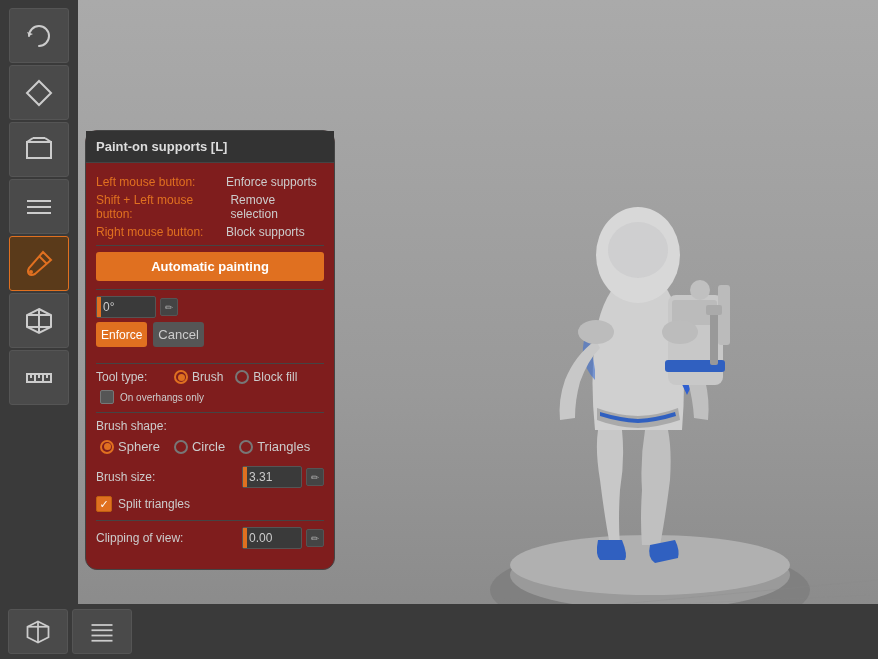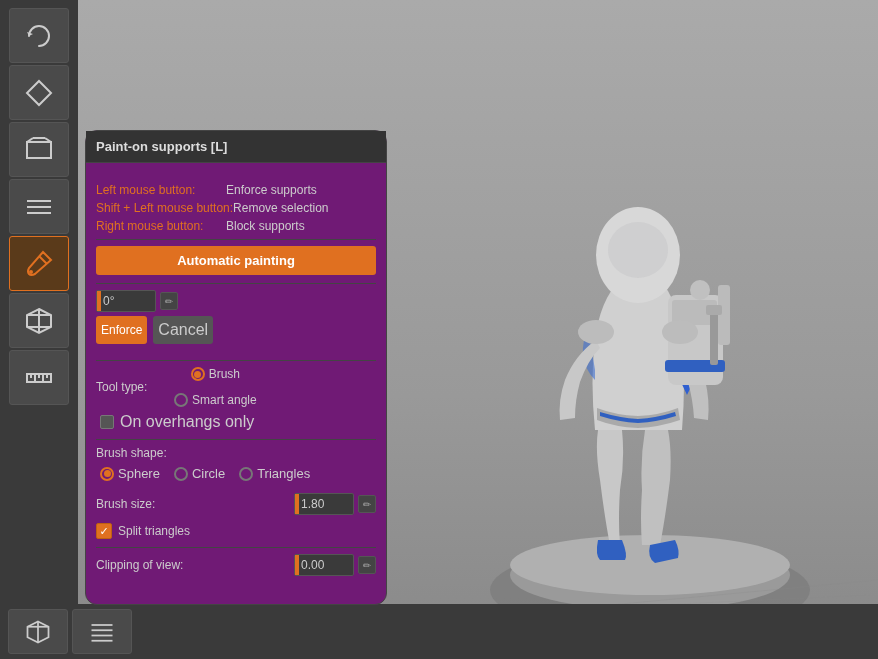--- a/index.html
+++ b/index.html
@@ -85,39 +85,39 @@
       cursor: pointer;
       color: #ccc;
       font-size: 18px;
     }
 
     
     .panel {
       position: absolute;
       top: 130px;
       left: 85px;
-      width: 302px;
-      background: #701a75;
+      width: 250px;
+      background: #7f1d1d;
       border: 1px solid #444;
       border-radius: 12px;
       z-index: 20;
       color: #ccc;
     }
 
     .panel-title {
       background: #333;
       padding: 8px 10px;
       font-size: 13px;
       font-weight: bold;
       color: #ddd;
       border-bottom: 1px solid #444;
     }
 
     .panel-body {
-      padding: 20px 10px;
+      padding: 12px 10px;
     }
 
     .info-row {
       display: flex;
       margin-bottom: 4px;
       font-size: 12px;
     }
     .info-label {
       color: #e07020;
       min-width: 130px;
@@ -224,41 +224,40 @@
       cursor: pointer;
       text-align: center;
     }
     .cancel-btn {
       flex: 1;
       padding: 5px;
       background: #555;
       border: none;
       border-radius: 3px;
       color: #ccc;
-      font-size: 16px;
+      font-size: 13px;
       cursor: pointer;
       text-align: right;
     }
 
     .tool-type-row {
       display: flex;
       align-items: center;
       margin-bottom: 6px;
       font-size: 12px;
       gap: 8px;
     }
     .tool-label {
       color: #ccc;
       min-width: 70px;
     }
     .radio-group {
       display: flex;
-      align-items: center;
+      align-items: flex-start;
       gap: 12px;
-      flex-direction: column;
     }
     .radio-item {
       display: flex;
       align-items: center;
       gap: 4px;
       cursor: pointer;
     }
     .radio-circle {
       width: 14px;
       height: 14px;
@@ -277,21 +276,21 @@
       height: 7px;
       border-radius: 50%;
       background: #e07020;
     }
 
     .checkbox-row {
       display: flex;
       align-items: center;
       gap: 6px;
       margin-bottom: 8px;
-      font-size: 16px;
+      font-size: 10px;
       color: #ccc;
       padding-left: 4px;
     }
     .checkbox {
       width: 14px;
       height: 14px;
       background: #555;
       border: 1px solid #777;
       border-radius: 2px;
     }
@@ -517,21 +516,21 @@
 
     <div class="tool-type-row">
       <span class="tool-label">Tool type:</span>
       <div class="radio-group">
         <div class="radio-item">
           <div class="radio-circle selected"></div>
           <span>Brush</span>
         </div>
         <div class="radio-item">
           <div class="radio-circle"></div>
-          <span>Smart angle</span>
+          <span>Block fill</span>
         </div>
       </div>
     </div>
 
     <div class="checkbox-row">
       <div class="checkbox"></div>
       <span>On overhangs only</span>
     </div>
 
     <div class="divider"></div>
@@ -549,21 +548,21 @@
       <div class="radio-item">
         <div class="radio-circle"></div>
         <span>Triangles</span>
       </div>
     </div>
 
     <div class="brush-size-row">
       <span class="section-label">Brush size:</span>
       <div class="value-input">
         <div class="value-bar">
-          <span>1.80</span>
+          <span>3.31</span>
         </div>
         <div class="edit-icon">✏</div>
       </div>
     </div>
 
     <div class="split-row">
       <div class="checkbox-checked">✓</div>
       <span>Split triangles</span>
     </div>
 

